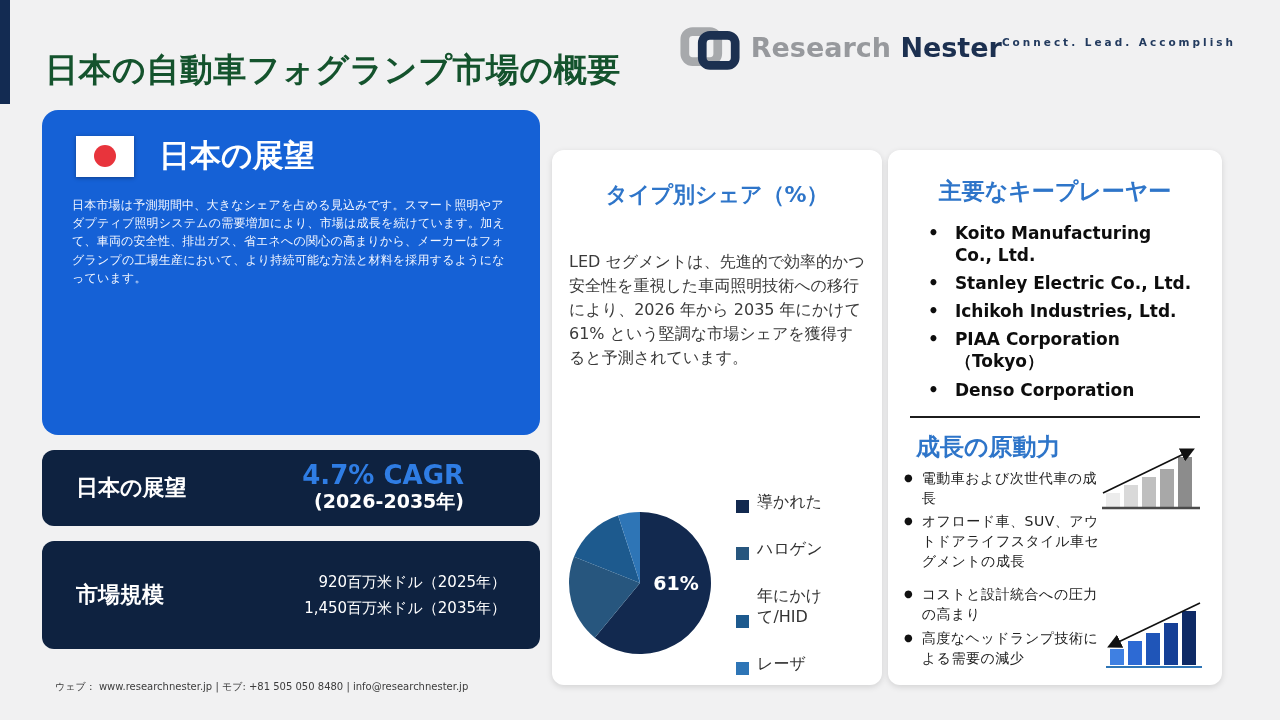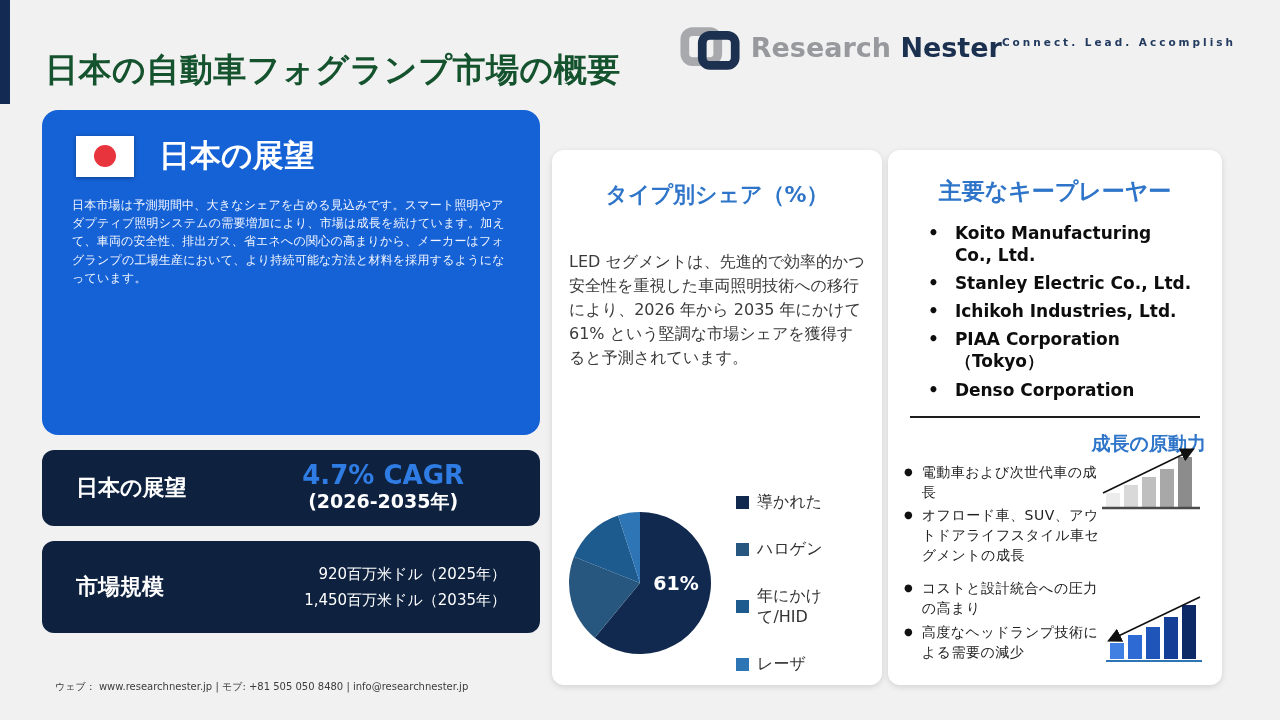--- a/index.html
+++ b/index.html
@@ -31,50 +31,50 @@
   .flag { width:58px; height:41px; background:#ffffff; position:relative; box-shadow:0 1px 4px rgba(0,0,0,.35); flex:none; }
   .flag-dot { position:absolute; width:22px; height:22px; border-radius:50%; background:#e8343c; left:18px; top:9.5px; }
   .blue-card-title { font-size:31px; color:#ffffff; font-weight:bold; margin:0; }
   .blue-card-body { color:#f2f6ff; font-size:12px; line-height:1.52; margin:19px 2px 0; letter-spacing:0.2px; }
 
   .dark-card {
     position:absolute; left:42px; width:498px; background:#0e2240;
     border-radius:12px; display:flex; align-items:center; padding:0 34px;
   }
   .cagr-card { top:450px; height:76px; }
-  .size-card { top:541px; height:92px; }
+  .size-card { top:541px; height:108px; }
   .dark-card-label { color:#ffffff; font-size:22px; font-weight:bold; flex:none; }
-  .cagr-right { margin-left:auto; margin-right:42px; text-align:center; }
+  .cagr-right { margin-left:auto; margin-right:42px; text-align:right; }
   .cagr-value { color:#2f7de4; font-size:26px; font-weight:bold; line-height:1.1; }
   .cagr-period { color:#ffffff; font-size:19px; font-weight:bold; }
   .size-values { margin-left:auto; text-align:right; }
   .size-line { color:#ffffff; font-size:15px; font-weight:normal; line-height:1.75; }
 
   
   .white-card { position:absolute; top:110px; height:535px; background:#ffffff; border-radius:12px; box-shadow:0 2px 6px rgba(0,0,0,.13);margin-top:40px; }
   .share-card { left:552px; width:330px; }
   .players-card { left:888px; width:334px; padding:0 16px; }
   .card-title { text-align:center; color:#2e75c9; font-weight:bold; }
 
   .share-title { font-size:22px; margin-top:30px; }
   .share-body { margin:40px 17px 0; font-size:16px; color:#3a3a3a; line-height:1.5; }
   .pie-row { position:absolute; left:0; right:0; bottom:22px; height:160px; display:flex; align-items:center; padding:0 14px; }
   .pie-svg { width:148px; height:148px; flex:none; }
   .pie-label { fill:#ffffff; font-size:19px; font-weight:bold; font-family:"DejaVu Sans","Liberation Sans",sans-serif; text-anchor:middle; }
   .legend { margin-left:22px; display:flex; flex-direction:column; gap:26px; }
-  .legend-item { display:flex; align-items:center; gap:8px; font-size:16px; color:#333333; }
+  .legend-item { display:flex; align-items:flex-end; gap:8px; font-size:16px; color:#333333; }
   .swatch { width:13px; height:13px; flex:none; }
 
   .players-title { font-size:23px; margin-top:26px; }
   .players-list { list-style:none; margin:15px 0 0 24px; padding:0; }
   .players-list li { display:flex; gap:16px; font-size:17px; font-weight:bold; color:#0d0d0d; line-height:1.3; margin-bottom:6px; width:266px; }
   .divider { border:0; border-top:2px solid #1c1c1c; margin:15px 6px 0; }
 
   .sub-section { position:relative; margin-top:13px; }
-  .section-title { color:#2e75c9; font-weight:bold; font-size:19px; margin:0 0 6px 12px;text-align:right; }
+  .section-title { color:#2e75c9; font-weight:bold; font-size:24px; margin:0 0 6px 12px; }
   .mini-list { list-style:none; margin:0; padding:0; }
   .mini-list li { display:flex; gap:9px; margin-bottom:4px; }
   .mini-list .dot { font-size:10px; color:#111; margin-top:3px; flex:none; }
   .mini-text { font-size:14px; color:#222222; line-height:1.42; letter-spacing:0.5px; width:180px; }
   .icon-box { position:absolute; right:2px; }
   .growth-icon-box { top:12px; }
   .challenge-icon-box { top:16px; }
 
   
   .footer-bar { position:absolute; left:55px; top:680px; font-size:10px; color:#3c3c3c; }

